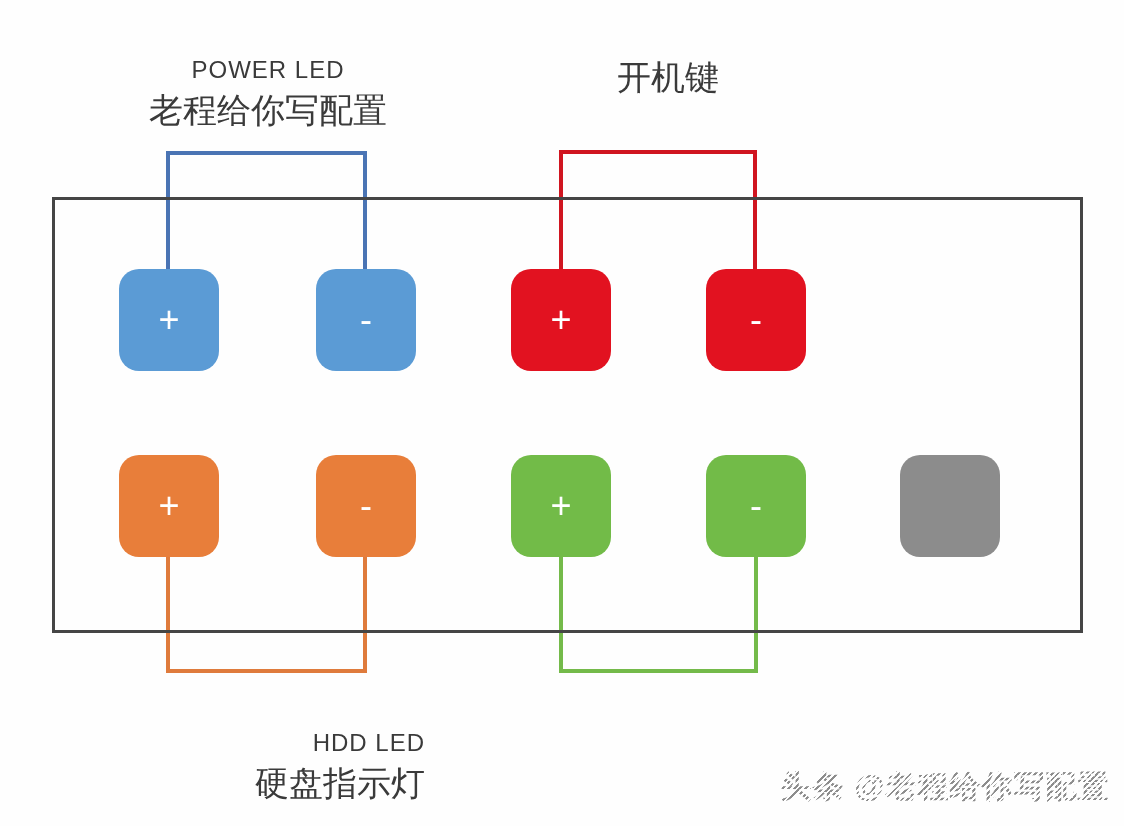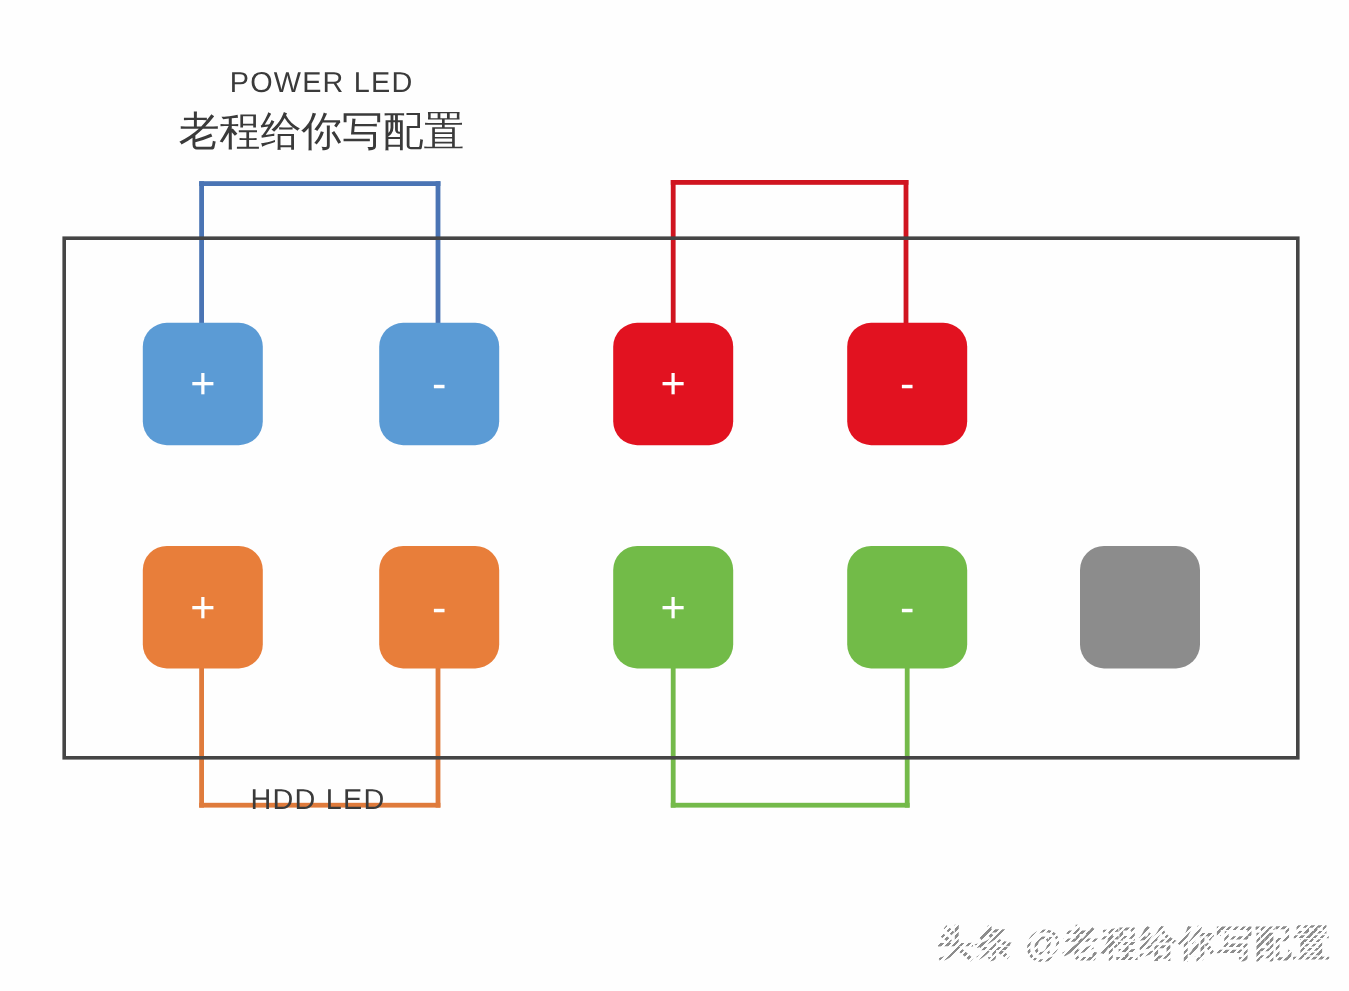--- a/index.html
+++ b/index.html
@@ -26,21 +26,21 @@
   .group-label .en {
     font-size: 24px;
     letter-spacing: 1px;
   }
   .group-label .zh {
     font-size: 34px;
     margin-top: 4px;
   }
   #label-power-led { left: 108px; top: 55px; }
   #label-power-sw  { left: 508px; top: 52px; }
-  #label-hdd-led   { left: 105px; top: 652px; }
+  #label-hdd-led   { left: 105px; top: 728px; text-align: right; }
   #label-reset-sw  { left: 497px; top: 692px; }
 
   
   .board {
     position: absolute;
     left: 52px;
     top: 197px;
     width: 1031px;
     height: 436px;
     border: 3px solid #454545;
@@ -112,20 +112,21 @@
 </head>
 <body>
 
 <div class="stage">
 
   <div class="group-label" id="label-power-led">
     <div class="en">POWER LED</div>
     <div class="zh">老程给你写配置</div>
   </div>
   <div class="group-label" id="label-power-sw">
+    <div class="zh">开机键</div>
   </div>
 
   <div class="bracket top" id="bracket-power-led" style="border-color: rgb(74, 116, 180);"></div>
   <div class="bracket top" id="bracket-power-sw" style="border-color: rgb(208, 21, 32);"></div>
   <div class="bracket bottom" id="bracket-hdd-led" style="border-color: rgb(223, 123, 60);"></div>
   <div class="bracket bottom" id="bracket-reset-sw" style="border-color: rgb(116, 186, 74);"></div>
 
   <div class="board"></div>
 
   <div class="pin row1 col1" style="background-color: rgb(91, 155, 213);">+</div>
@@ -134,17 +135,18 @@
   <div class="pin row1 col4" style="background-color: rgb(226, 18, 32);">-</div>
 
   <div class="pin row2 col1" style="background-color: rgb(232, 126, 58);">+</div>
   <div class="pin row2 col2" style="background-color: rgb(232, 126, 58);">-</div>
   <div class="pin row2 col3" style="background-color: rgb(114, 187, 72);">+</div>
   <div class="pin row2 col4" style="background-color: rgb(114, 187, 72);">-</div>
   <div class="pin row2 col5" style="background-color: rgb(140, 140, 140);"></div>
 
   <div class="group-label" id="label-hdd-led">
     <div class="en">HDD LED</div>
+    <div class="zh">硬盘指示灯</div>
   </div>
 
   <div class="watermark">头条 @老程给你写配置</div>
 
 </div>
 
 </body></html>

